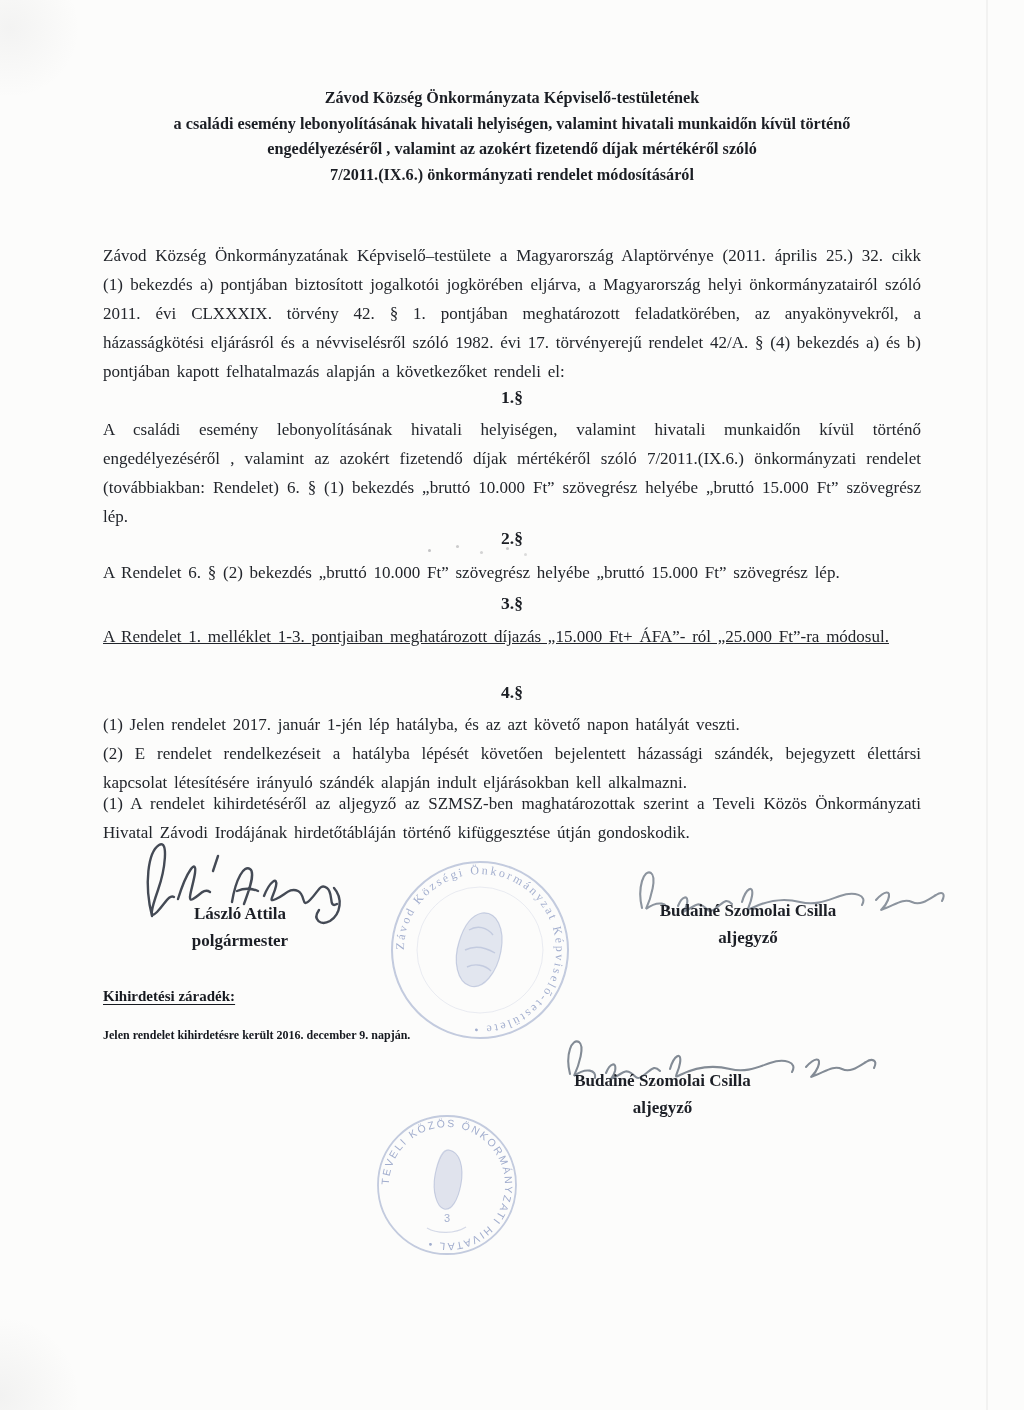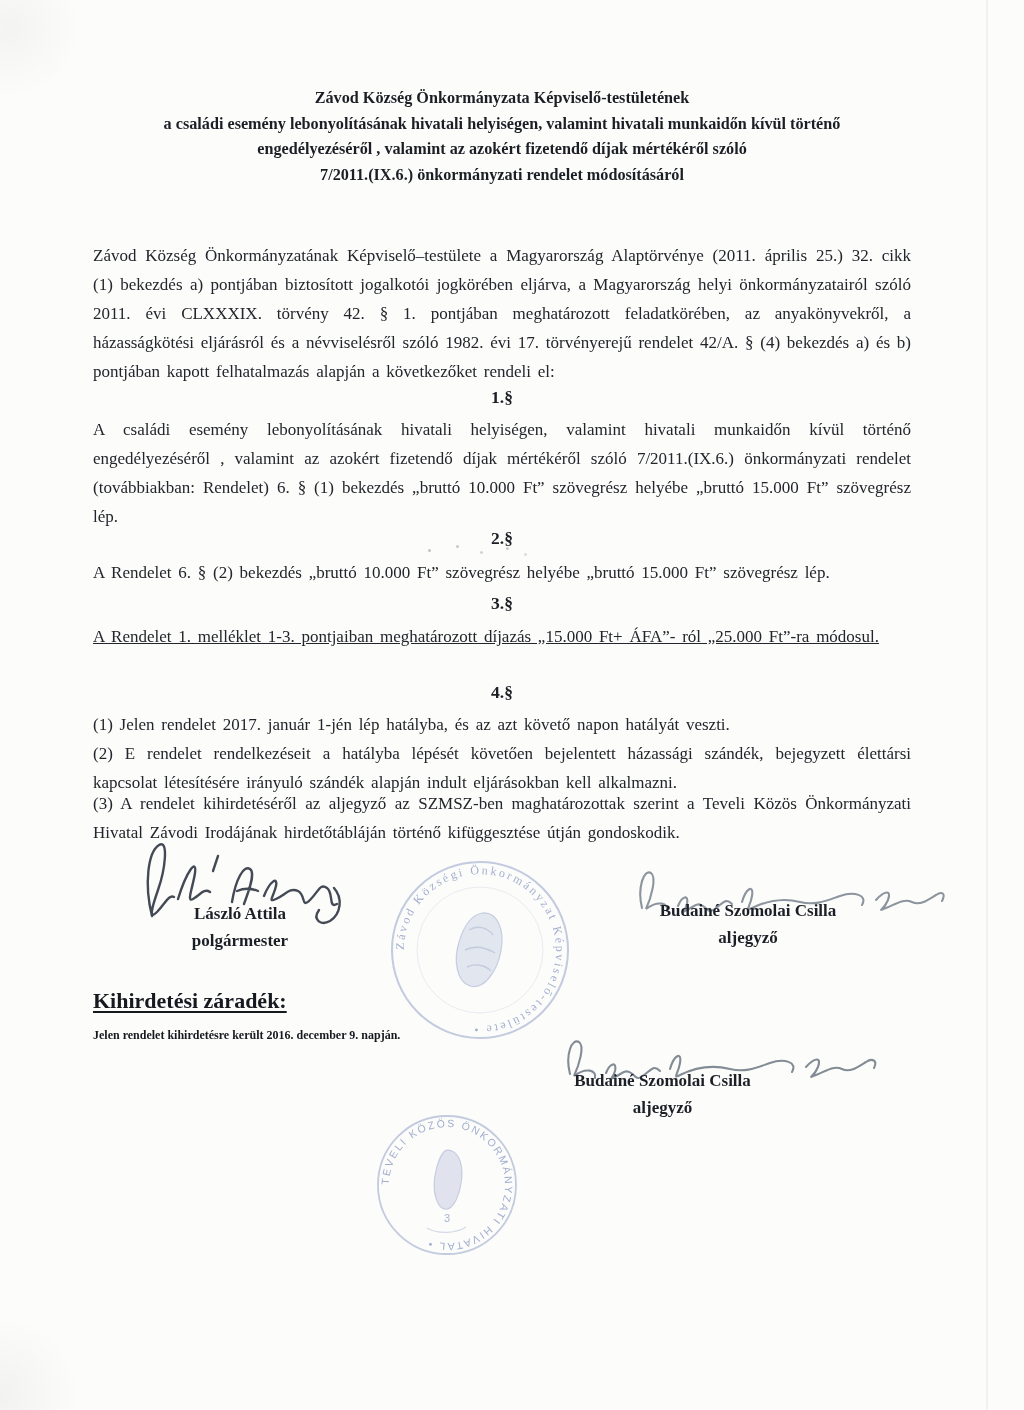--- a/index.html
+++ b/index.html
@@ -9,37 +9,37 @@
     margin:0 auto;
     background:
       radial-gradient(circle at 1% 2%, rgba(80,80,85,0.05), transparent 70px),
       radial-gradient(circle at 0% 99%, rgba(80,80,85,0.06), transparent 80px),
       #fcfcfb;
     overflow:hidden;
     font-family:"Liberation Serif","DejaVu Serif",serif;
     color:#22252b;
   }
   .scan-line{position:absolute;top:0;left:986px;width:2px;height:1410px;background:rgba(60,60,60,0.05);}
-  .block{position:absolute;left:93px;width:818px;}
+  .block{position:absolute;left:103px;width:818px;}
   .doc-title{top:86px;text-align:center;font-weight:bold;font-size:16.2px;line-height:25.5px;color:#1b1e24;}
   .doc-title span{display:block;}
   .preamble{top:241px;font-size:17px;line-height:29px;text-align:justify;word-spacing:2.5px;}
   .sec-num{text-align:center;font-weight:bold;font-size:17.5px;color:#1b1e24;}
   .sec-body{font-size:17px;line-height:29px;text-align:justify;word-spacing:2.5px;}
   .s1n{top:387px;} .s1b{top:415px;}
   .s2n{top:528px;} .s2b{top:558px;}
   .s3n{top:593px;} .s3b{top:622px;text-decoration:underline;}
   .s4n{top:682px;}
   .p1{top:710px;} .p2{top:739px;} .p3{top:789px;}
   .sign-text{position:absolute;text-align:center;font-weight:bold;font-size:17px;line-height:27px;color:#1c1f26;}
   .sign-text span{display:block;}
   .sign-left-text{left:140px;top:900px;width:200px;}
   .sign-right-text{left:628px;top:897px;width:240px;}
   .sign-bottom-text{left:545px;top:1067px;width:235px;}
-  .promulgation-heading{top:988px;font-weight:bold;font-size:22px;text-decoration:underline;text-underline-offset:3px;color:#16191f;}
+  .promulgation-heading{top:988px;font-weight:bold;font-size:15px;text-decoration:underline;text-underline-offset:3px;color:#16191f;}
   .promulgation-body{top:1028px;font-weight:bold;font-size:12px;color:#16191f;}
   .sig-svg,.stamp-svg{position:absolute;}
   .sig-left{left:138px;top:836px;}
   .sig-right{left:630px;top:860px;}
   .sig-bottom{left:556px;top:1032px;}
   .stamp-council{left:385px;top:855px;}
   .stamp-office{left:372px;top:1110px;}
   .noise-dots{position:absolute;left:428px;top:549px;width:3px;height:3px;border-radius:50%;
     background:rgba(90,90,95,0.35);
     box-shadow:28px -4px 0 rgba(90,90,95,0.3), 52px 2px 0 rgba(90,90,95,0.25), 78px -2px 0 rgba(90,90,95,0.3), 96px 4px 0 rgba(90,90,95,0.2);}
@@ -65,21 +65,21 @@
   <div class="block sec-num s2n">2.§</div>
   <div class="noise-dots"></div>
   <div class="block sec-body s2b">A Rendelet 6. § (2) bekezdés „bruttó 10.000 Ft” szövegrész helyébe „bruttó 15.000 Ft” szövegrész lép.</div>
 
   <div class="block sec-num s3n">3.§</div>
   <div class="block sec-body s3b">A Rendelet 1. melléklet 1-3. pontjaiban meghatározott díjazás „15.000 Ft+ ÁFA”- ról „25.000 Ft”-ra módosul.</div>
 
   <div class="block sec-num s4n">4.§</div>
   <div class="block sec-body p1">(1) Jelen rendelet 2017. január 1-jén lép hatályba, és az azt követő napon hatályát veszti.</div>
   <div class="block sec-body p2">(2) E rendelet rendelkezéseit a hatályba lépését követően bejelentett házassági szándék, bejegyzett élettársi kapcsolat létesítésére irányuló szándék alapján indult eljárásokban kell alkalmazni.</div>
-  <div class="block sec-body p3">(3) A rendelet kihirdetéséről az aljegyző az SZMSZ-ben maghatározottak szerint a Teveli Közös Önkormányzati Hivatal Závodi Irodájának hirdetőtábláján történő kifüggesztése útján gondoskodik.</div>
+  <div class="block sec-body p3">(1) A rendelet kihirdetéséről az aljegyző az SZMSZ-ben maghatározottak szerint a Teveli Közös Önkormányzati Hivatal Závodi Irodájának hirdetőtábláján történő kifüggesztése útján gondoskodik.</div>
 
   <svg class="sig-svg sig-left" width="210" height="95" viewBox="0 0 210 95">
     <g fill="none" stroke="#353b47" stroke-width="2.4" stroke-linecap="round" opacity="0.92">
       <path d="M14 80 C6 48 10 16 21 9 C31 3 27 34 20 54 C13 74 11 84 19 76 C27 68 31 58 36 61"></path>
       <path d="M40 63 C49 34 59 22 57 37 C55 51 48 67 55 63 C62 59 66 52 72 56"></path>
       <path d="M80 20 L75 35"></path>
       <path d="M94 66 C98 42 106 29 112 33 C118 37 110 57 106 68 M99 55 C106 52 113 52 120 55"></path>
       <path d="M126 60 C132 45 140 40 138 50 C136 60 129 67 138 63 C147 59 152 51 160 55 C168 59 163 73 172 64 C181 55 182 47 189 52 C196 57 190 73 199 68"></path>
       <path d="M196 52 C205 62 203 78 192 85 C183 90 174 84 181 74"></path>
     </g>

